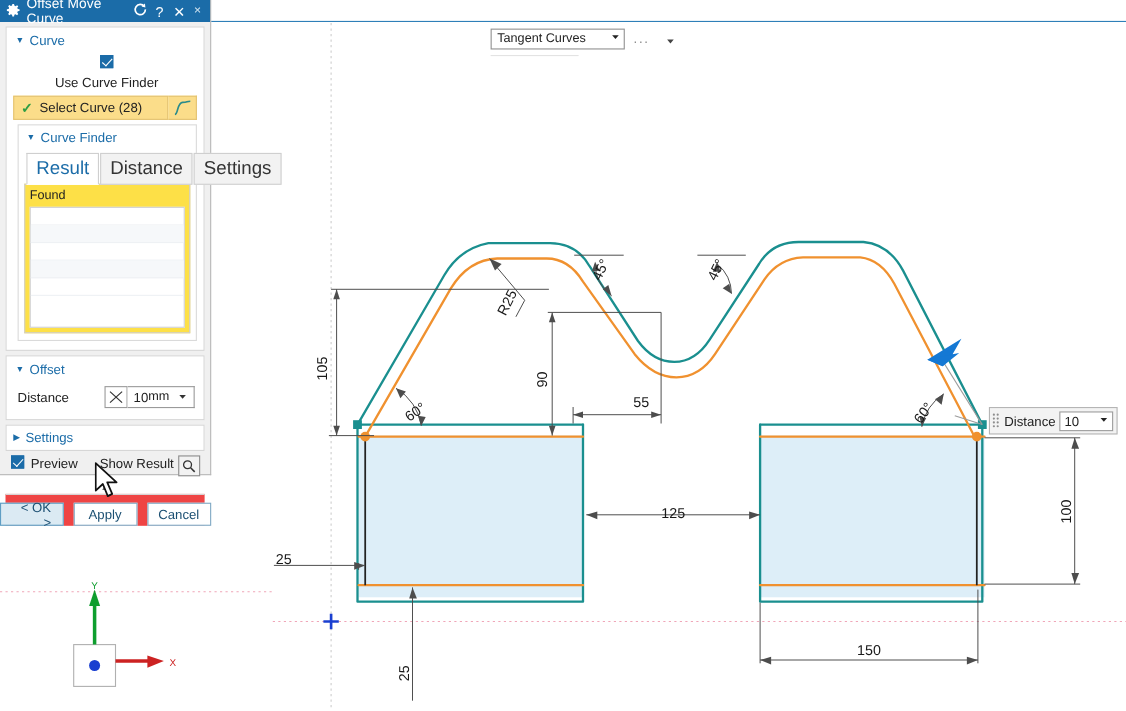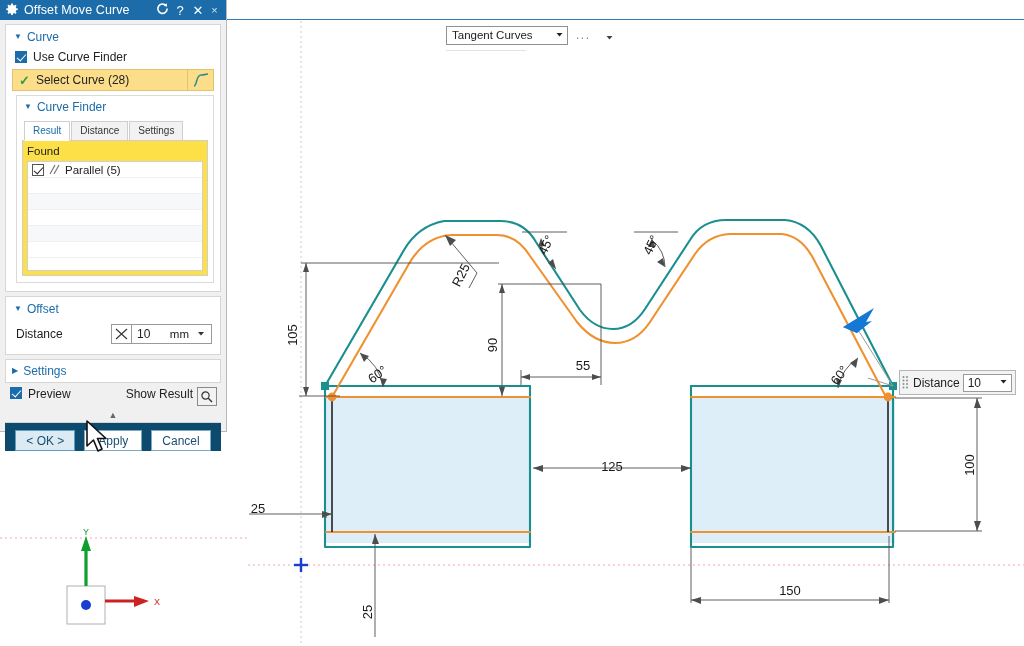--- a/index.html
+++ b/index.html
@@ -15,21 +15,21 @@
   #top-strip {
     position:absolute; left:0; top:0; width:1024px; height:20px;
     background:#ffffff; border-bottom:1px solid #2e7fb8;
   }
   #canvas-full {
     position:absolute; left:0; top:0; width:1024px; height:646px;
   }
 
   
   #dialog {
-    position:absolute; left:0; top:0; width:227px; height:432px;
+    position:absolute; left:0; top:0; width:192px; height:432px;
     background:#f0f0f0; border:1px solid #b9b9b9; border-top:none; border-left:none;
     z-index:40;
   }
   #titlebar {
     height:20px; background:#1b6ca8; color:#fff;
     display:flex; align-items:center; padding:0 4px 0 5px;
     font-size:12.5px;
   }
   #titlebar .tb-icon { width:14px; height:14px; display:inline-block; margin-right:5px; }
   #title-text { flex:1; letter-spacing:.1px; }
@@ -42,21 +42,21 @@
     background:#fff; border:1px solid #d6d6d6; margin-bottom:4px;
     padding:3px 6px 6px 6px;
   }
   .group-hdr {
     color:#1b6ca8; font-size:12px; padding:2px 0 4px 2px;
     display:flex; align-items:center; gap:5px;
   }
   .tri { font-size:8px; color:#1b6ca8; line-height:1; }
   .tri.closed { font-size:8px; }
 
-  .chk-row { display:flex; align-items:center; gap:6px; padding:2px 0 5px 3px; }
+  .chk-row { display:flex; align-items:center; gap:6px; padding:2px 0 5px 3px;flex-direction:column; }
   .cbx {
     width:12px; height:12px; border:1px solid #999; background:#fff;
     display:inline-block; position:relative; flex:none;
   }
   .cbx.on { background:#1b6ca8; border-color:#1b6ca8; }
   .cbx.on:after {
     content:""; position:absolute; left:3px; top:0px; width:4px; height:8px;
     border:solid #fff; border-width:0 1.6px 1.6px 0; transform:rotate(42deg);
   }
   .cbx.dark { background:#fff; border:1px solid #555; }
@@ -74,21 +74,21 @@
     width:26px; background:#fbdd8a; border:1px solid #e3c272; border-left:none;
     display:flex; align-items:center; justify-content:center;
   }
   .chk-green { color:#2f9e44; font-size:13px; font-weight:bold; }
 
   .subgroup {
     border:1px solid #dadada; background:#fff; margin:0 0 2px 4px; padding:2px 5px 6px 5px;
   }
   .tabs { display:flex; gap:1px; margin:3px 0 0 2px; position:relative; z-index:2;}
   .tab {
-    padding:3px 8px 4px 8px; font-size:10px; border:1px solid #cfcfcf;
+    padding:3px 8px 4px 8px; font-size:17px; border:1px solid #cfcfcf;
     background:#f2f2f2; color:#333; border-bottom-color:#cfcfcf;
   }
   .tab.active { background:#fff; color:#1b6ca8; border-bottom-color:#fff; }
   .found-box {
     border:1px solid #cfcfcf; border-top:1px solid #cfcfcf; background:#fde047;
     margin-top:-1px; padding:4px 0 0 0;
   }
   .found-label { font-size:11.5px; padding:0 0 4px 4px; }
   .list-box { border:1px solid #d0d0d0; margin:0 4px 4px 4px; height:110px; background:#fff; }
   .list-row {
@@ -124,22 +124,22 @@
     display:flex; padding:1px 4px 0 5px; font-size:12px;
   }
   .preview-row .sp { flex:1; }
   .show-result { margin-right:4px; }
   .magnifier-btn {
     width:20px; height:19px; border:1px solid #8a8a8a; background:#f2f2f2;
     display:flex; align-items:center; justify-content:center;
   }
   .collapse-arrow { text-align:center; color:#666; font-size:9px; padding:4px 0 2px 0; }
   .btn-bar {
-    border-top:1px solid #d5d5d5; background:#0c4a6e;
-    display:flex; justify-content:center; gap:9px; padding:7px 0 0 0;
+    border-top:1px solid #d5d5d5; background:#ef4444;
+    display:flex; justify-content:center; gap:9px; padding:7px 0 0 0;text-align:right;
   }
   .btn {
     min-width:58px; height:21px; border:1px solid #7fa8c4; background:#fff;
     color:#1b4f72; font-size:12px; display:flex; align-items:center;
     justify-content:center; padding:0 10px;
   }
   .btn.primary { background:#dbeaf3; border-color:#5f9ec4; }
 
   
   #float-distance {
@@ -451,30 +451,20 @@
 
         <div class="tabs">
           <div class="tab active">Result</div>
           <div class="tab">Distance</div>
           <div class="tab">Settings</div>
         </div>
 
         <div class="found-box">
           <div class="found-label">Found</div>
           <div class="list-box">
-            <div class="list-row">
-              <span class="cbx dark on"></span>
-              <span class="mini-icon">
-                <svg width="13" height="11" viewBox="0 0 13 11">
-                  <path d="M2 10 L7 1" stroke="#777" stroke-width="1.2" fill="none"></path>
-                  <path d="M6 10 L11 1" stroke="#777" stroke-width="1.2" fill="none"></path>
-                </svg>
-              </span>
-              <span>Parallel (5)</span>
-            </div>
             <div class="list-row empty"></div>
             <div class="list-row empty alt"></div>
             <div class="list-row empty"></div>
             <div class="list-row empty alt"></div>
             <div class="list-row empty"></div>
           </div>
         </div>
       </div>
     </div>
 

